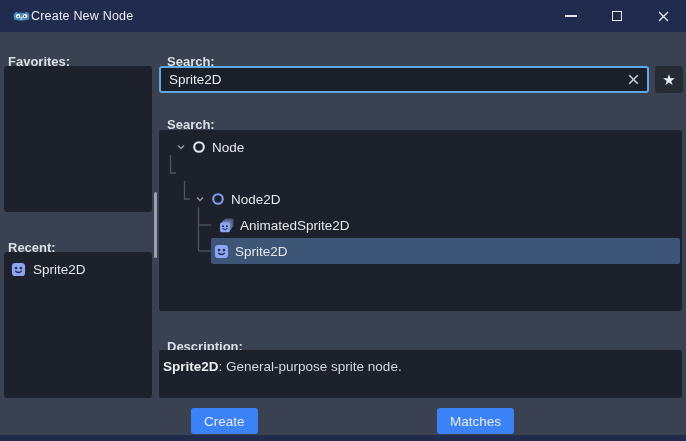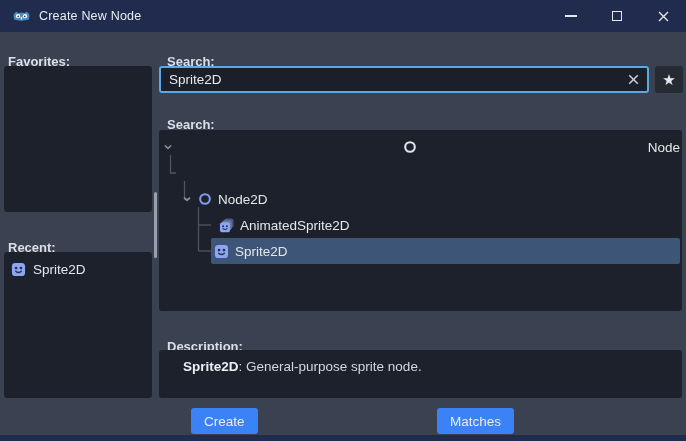--- a/index.html
+++ b/index.html
@@ -4,21 +4,21 @@
 <style>
   html,body{margin:0;padding:0;background:#14161c;}
   .window{
     position:relative;width:686px;height:441px;overflow:hidden;
     background:#3a4150;font-family:"Liberation Sans",sans-serif;
     -webkit-font-smoothing:antialiased;
   }
   
   .titlebar{position:absolute;left:0;top:0;right:0;height:32px;background:#202b4d;display:flex;align-items:center;}
   .titlebar .gicon{margin-left:12px;display:flex;align-items:center;}
-  .titlebar .title{color:#e9ecf4;font-size:12.5px;margin-left:8px;letter-spacing:.2px;}
+  .titlebar .title{color:#e9ecf4;font-size:12.5px;margin-left:0;letter-spacing:.2px;}
   .winbtns{position:absolute;right:0;top:0;height:32px;display:flex;}
   .win-btn{width:46px;height:32px;display:flex;align-items:center;justify-content:center;}
   .glyph-min{width:12px;height:2px;background:#e6e8ec;}
   .glyph-max{width:10px;height:10px;border:1.5px solid #e6e8ec;box-sizing:border-box;}
   
   .sec-label{position:absolute;color:#dbdfe6;font-weight:bold;font-size:13px;margin-top:16px;}
   
   .panel{position:absolute;background:#1d212b;border-radius:3px;}
   .favorites-panel{left:4px;top:66px;width:148px;height:146px;}
   .recent-panel{left:4px;top:252px;width:148px;height:146px;}
@@ -36,31 +36,31 @@
   }
   .clear-x{position:absolute;right:9px;top:7px;width:13px;height:13px;display:flex;}
   .star-btn{
     position:absolute;left:655px;top:66px;width:28px;height:27px;background:#252a33;border-radius:3px;
     color:#e6e8ec;font-size:15px;display:flex;align-items:center;justify-content:center;line-height:1;
   }
   
   .matches-panel{left:159px;top:130px;width:523px;height:181px;}
   .tree-guides{position:absolute;left:0;top:0;pointer-events:none;}
   .tree-row{position:absolute;left:0;right:2px;height:26px;display:flex;align-items:center;gap:6px;color:#e4e7eb;font-size:13.5px;}
-  .tree-row.row-0{top:4px;padding-left:4px;justify-content:space-between;}
+  .tree-row.row-0{top:4px;padding-left:17px;}
   .tree-row.row-1{top:30px;padding-left:19px;}
-  .tree-row.row-2{top:56px;padding-left:23px;}
+  .tree-row.row-2{top:56px;padding-left:36px;}
   .tree-row.row-3{top:82px;padding-left:60px;}
   .tree-row.row-4{top:108px;left:52px;padding-left:3px;background:#3d5576;border-radius:2px;}
   .tree-row .muted{color:#6f7888;}
   .chev{display:flex;flex:none;}
   .ticon{display:flex;flex:none;}
   
   .desc-panel{left:159px;top:350px;width:523px;height:48px;}
-  .desc-text{padding:9px 24px;font-size:13.5px;color:#d3d7de;}
+  .desc-text{padding:9px 4px;font-size:13.5px;color:#d3d7de;}
   .desc-text .cls{font-weight:bold;color:#eaedf2;}
   
   .btn{
     position:absolute;top:408px;height:26px;background:#3b82f6;border:none;border-radius:3px;
     color:#e9ecf0;font-size:13.5px;padding:0 13px;display:flex;align-items:center;justify-content:center;
     font-family:"Liberation Sans",sans-serif;
   }
   .btn-create{left:191px;}
   .btn-cancel{left:437px;}
   .bottom-strip{position:absolute;left:0;top:435px;right:0;height:6px;background:#202b4d;}

